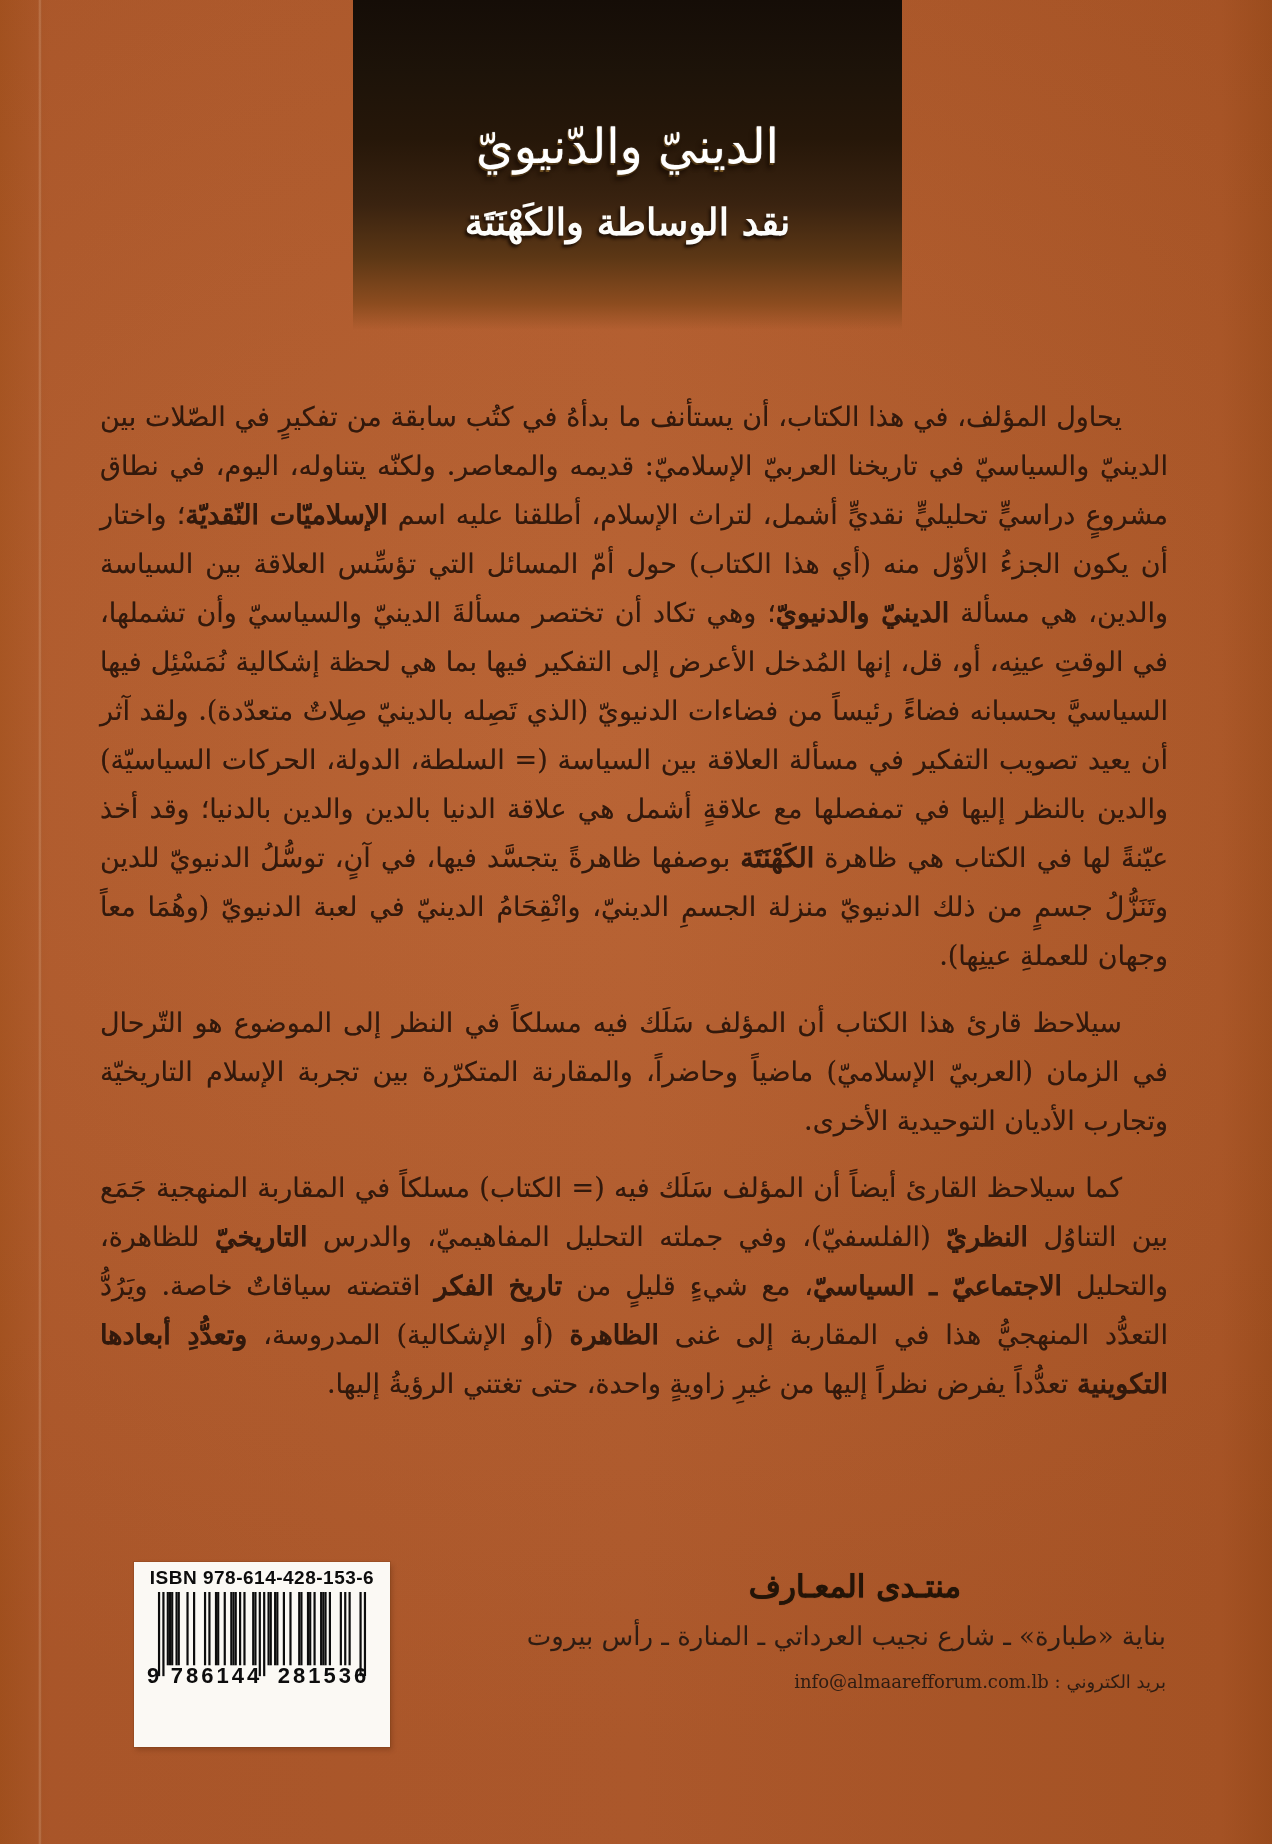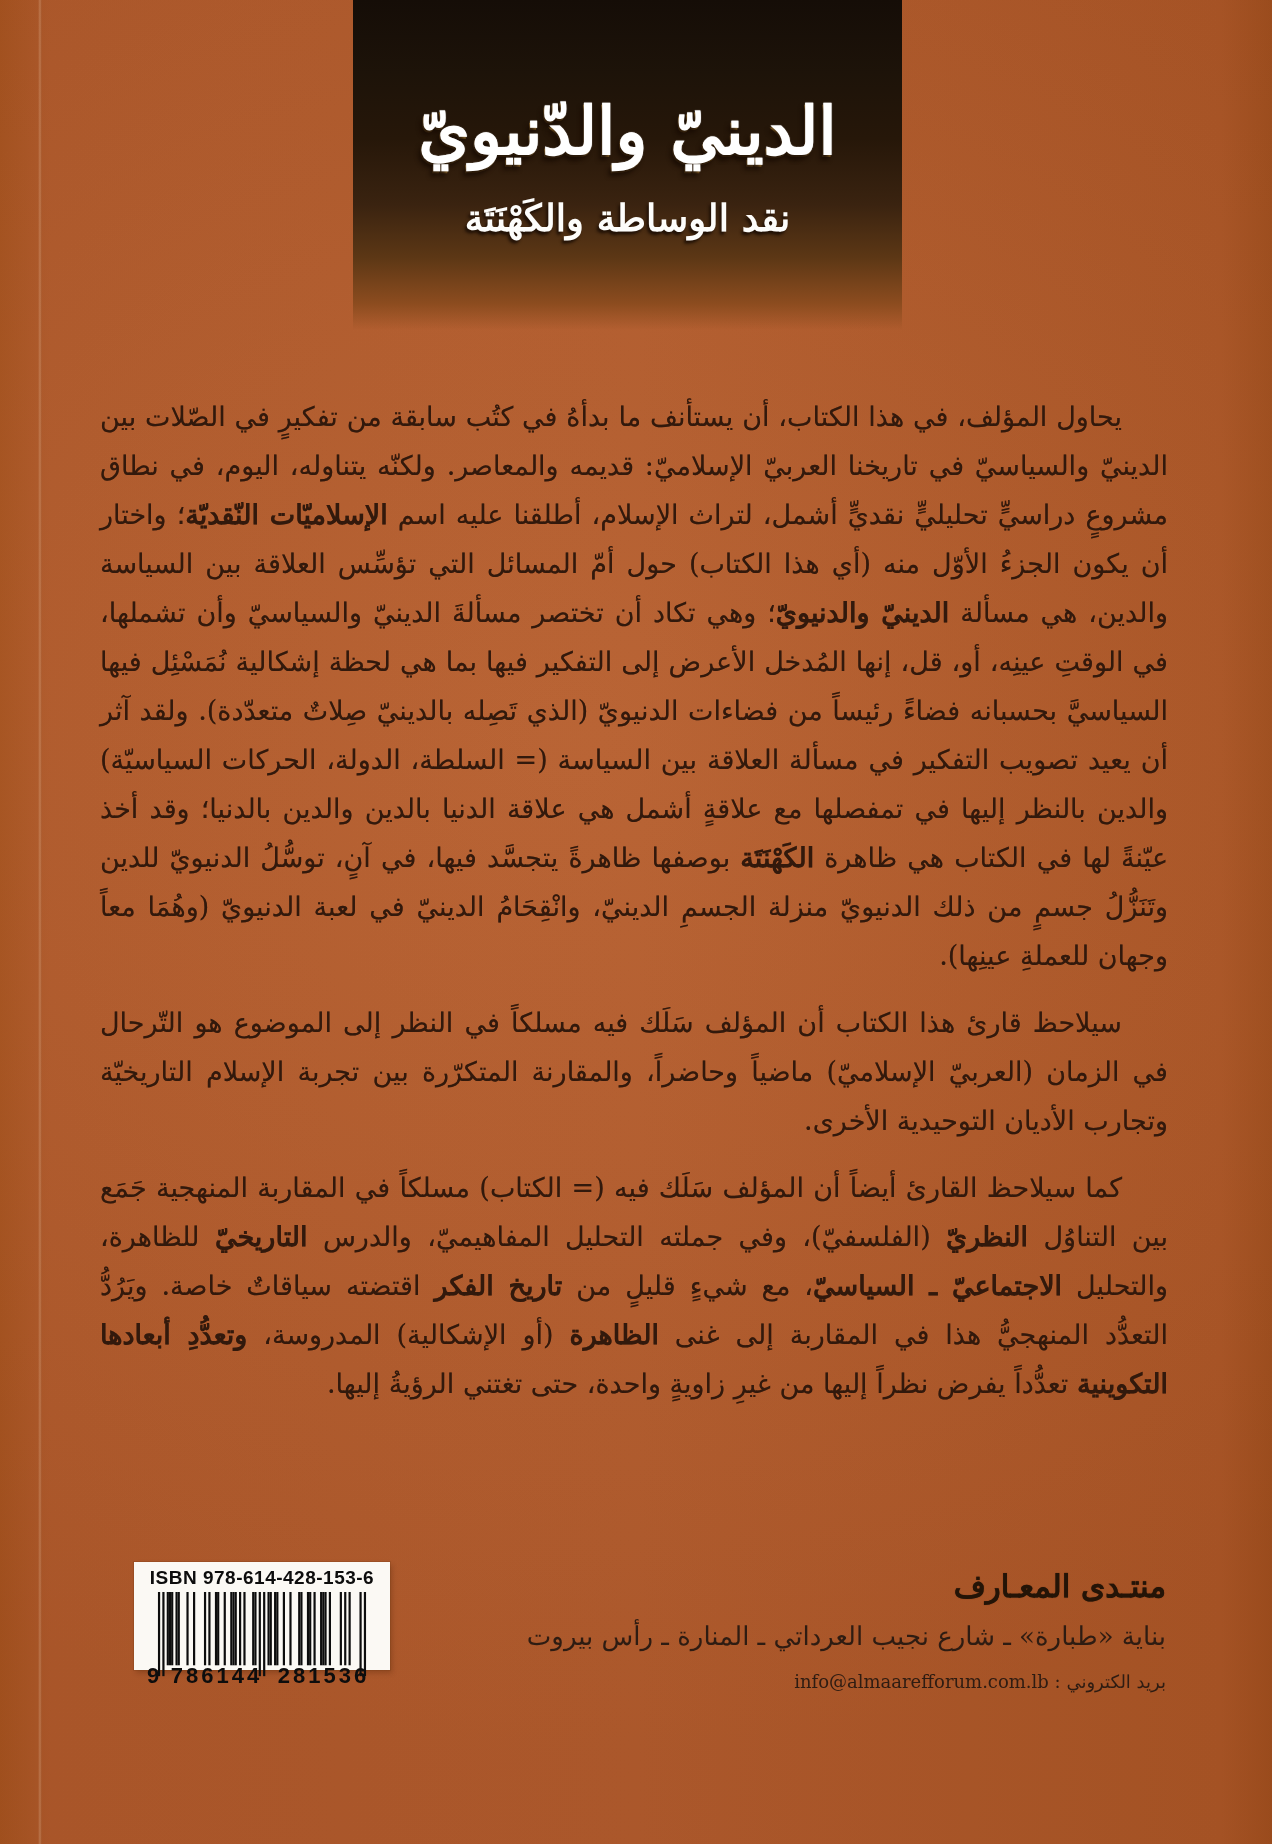--- a/index.html
+++ b/index.html
@@ -23,23 +23,23 @@
   .title-panel{
     position:absolute;left:353px;top:0;width:549px;height:330px;
     background:linear-gradient(180deg,
       #150d07 0%, #1d1309 22%, #261709 42%,
       #3a2310 62%, #5c3715 78%, #8c4c1f 92%,
       rgba(177,89,42,0) 100%);
     text-align:center;
     direction:rtl;
   }
   .book-title{
-    margin-top:92px;
-    font-size:66px;
-    font-weight:bold;
+    margin-top:118px;
+    font-size:48px;
+    font-weight:normal;
     color:#ffffff;
     white-space:nowrap;
     text-shadow:
       -3px 5px 4px rgba(25,12,3,0.9),
       -1px 2px 0 rgba(200,150,60,0.55),
       0 0 1px #fff;
     letter-spacing:1px;
   }
   .book-subtitle{
     margin-top:26px;
@@ -61,21 +61,21 @@
     line-height:49px;
     text-shadow:0 0 0.6px rgba(50,25,12,0.55);
   }
   .body-text p{
     margin:0 0 18px 0;
     text-indent:46px;
   }
   .body-text .b{font-weight:bold;}
   
   .isbn-box{
-    position:absolute;left:134px;top:1562px;width:256px;height:108px;
+    position:absolute;left:134px;top:1562px;width:256px;height:185px;
     background:#fbf9f4;
     box-shadow:0 0 0 1px rgba(120,60,20,0.25), 2px 3px 5px rgba(60,25,5,0.25);
     text-align:center;
     padding-top:5px;box-sizing:border-box;
   }
   .isbn-label{
     font-family:"Liberation Sans", sans-serif;
     font-weight:bold;
     font-size:19px;
     color:#0d0d0d;
@@ -97,20 +97,21 @@
     position:absolute;right:106px;top:1568px;width:640px;
     direction:rtl;text-align:right;
     color:#2e1c12;
   }
   .publisher-name{
     font-size:31px;font-weight:bold;
     color:#241407;
     margin-bottom:10px;
     margin-left:18px;
     text-shadow:0 0 0.7px rgba(36,20,7,0.8);
+    text-align:center;
   }
   .publisher-line{
     font-size:26px;
     line-height:45px;
     white-space:nowrap;
   }
   .publisher-email{
     font-size:18px;line-height:45px;white-space:nowrap;
   }
   .publisher-email .email{

